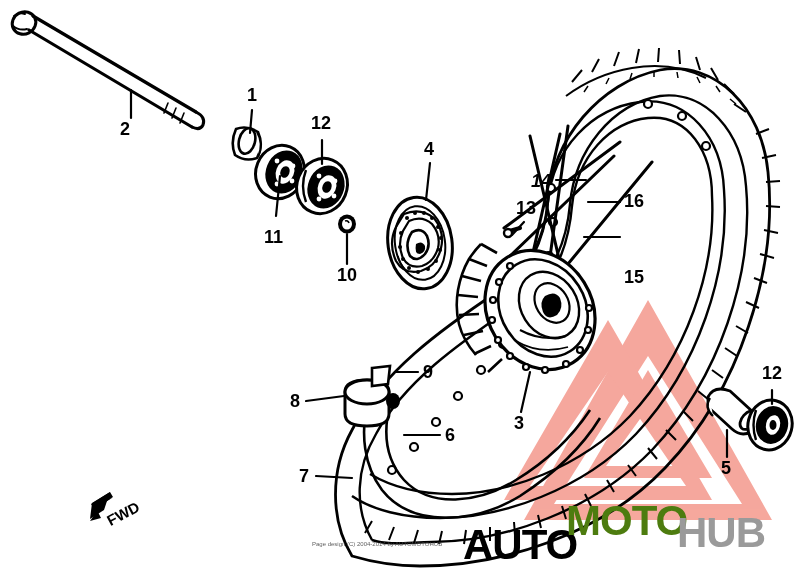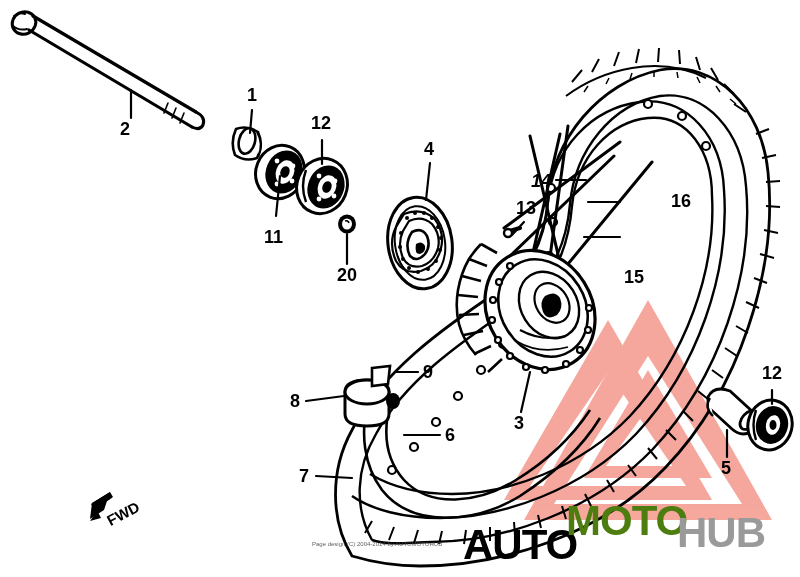--- a/index.html
+++ b/index.html
@@ -301,25 +301,25 @@
       <path d="M112 498 L96 508 L101 518 L90 521 L100 507 L95 502 Z"></path>
       <path d="M113 497 L94 509 L91 504 L110 492 Z"></path>
       <polygon points="110,492 92,503 90,519 104,510"></polygon>
     </g>
   </svg>
 
   <div class="lbl" style="left:120px;top:120px;">2</div>
   <div class="lbl" style="left:247px;top:86px;">1</div>
   <div class="lbl" style="left:264px;top:228px;">11</div>
   <div class="lbl" style="left:311px;top:114px;">12</div>
-  <div class="lbl" style="left:337px;top:266px;">20</div>
+  <div class="lbl" style="left:337px;top:266px;">10</div>
   <div class="lbl" style="left:424px;top:140px;">4</div>
   <div class="lbl" style="left:531px;top:172px;font-style:italic;">14</div>
   <div class="lbl" style="left:516px;top:199px;">13</div>
-  <div class="lbl" style="left:624px;top:192px;margin-left:47px;">16</div>
+  <div class="lbl" style="left:624px;top:192px;">16</div>
   <div class="lbl" style="left:624px;top:227px;margin-top:41px;">15</div>
   <div class="lbl" style="left:514px;top:414px;">3</div>
   <div class="lbl" style="left:423px;top:363px;">9</div>
   <div class="lbl" style="left:290px;top:392px;">8</div>
   <div class="lbl" style="left:445px;top:426px;">6</div>
   <div class="lbl" style="left:299px;top:467px;">7</div>
   <div class="lbl" style="left:721px;top:459px;">5</div>
   <div class="lbl" style="left:762px;top:364px;">12</div>
 
   <div class="fwd" style="left:112px;top:512px;">FWD</div>

